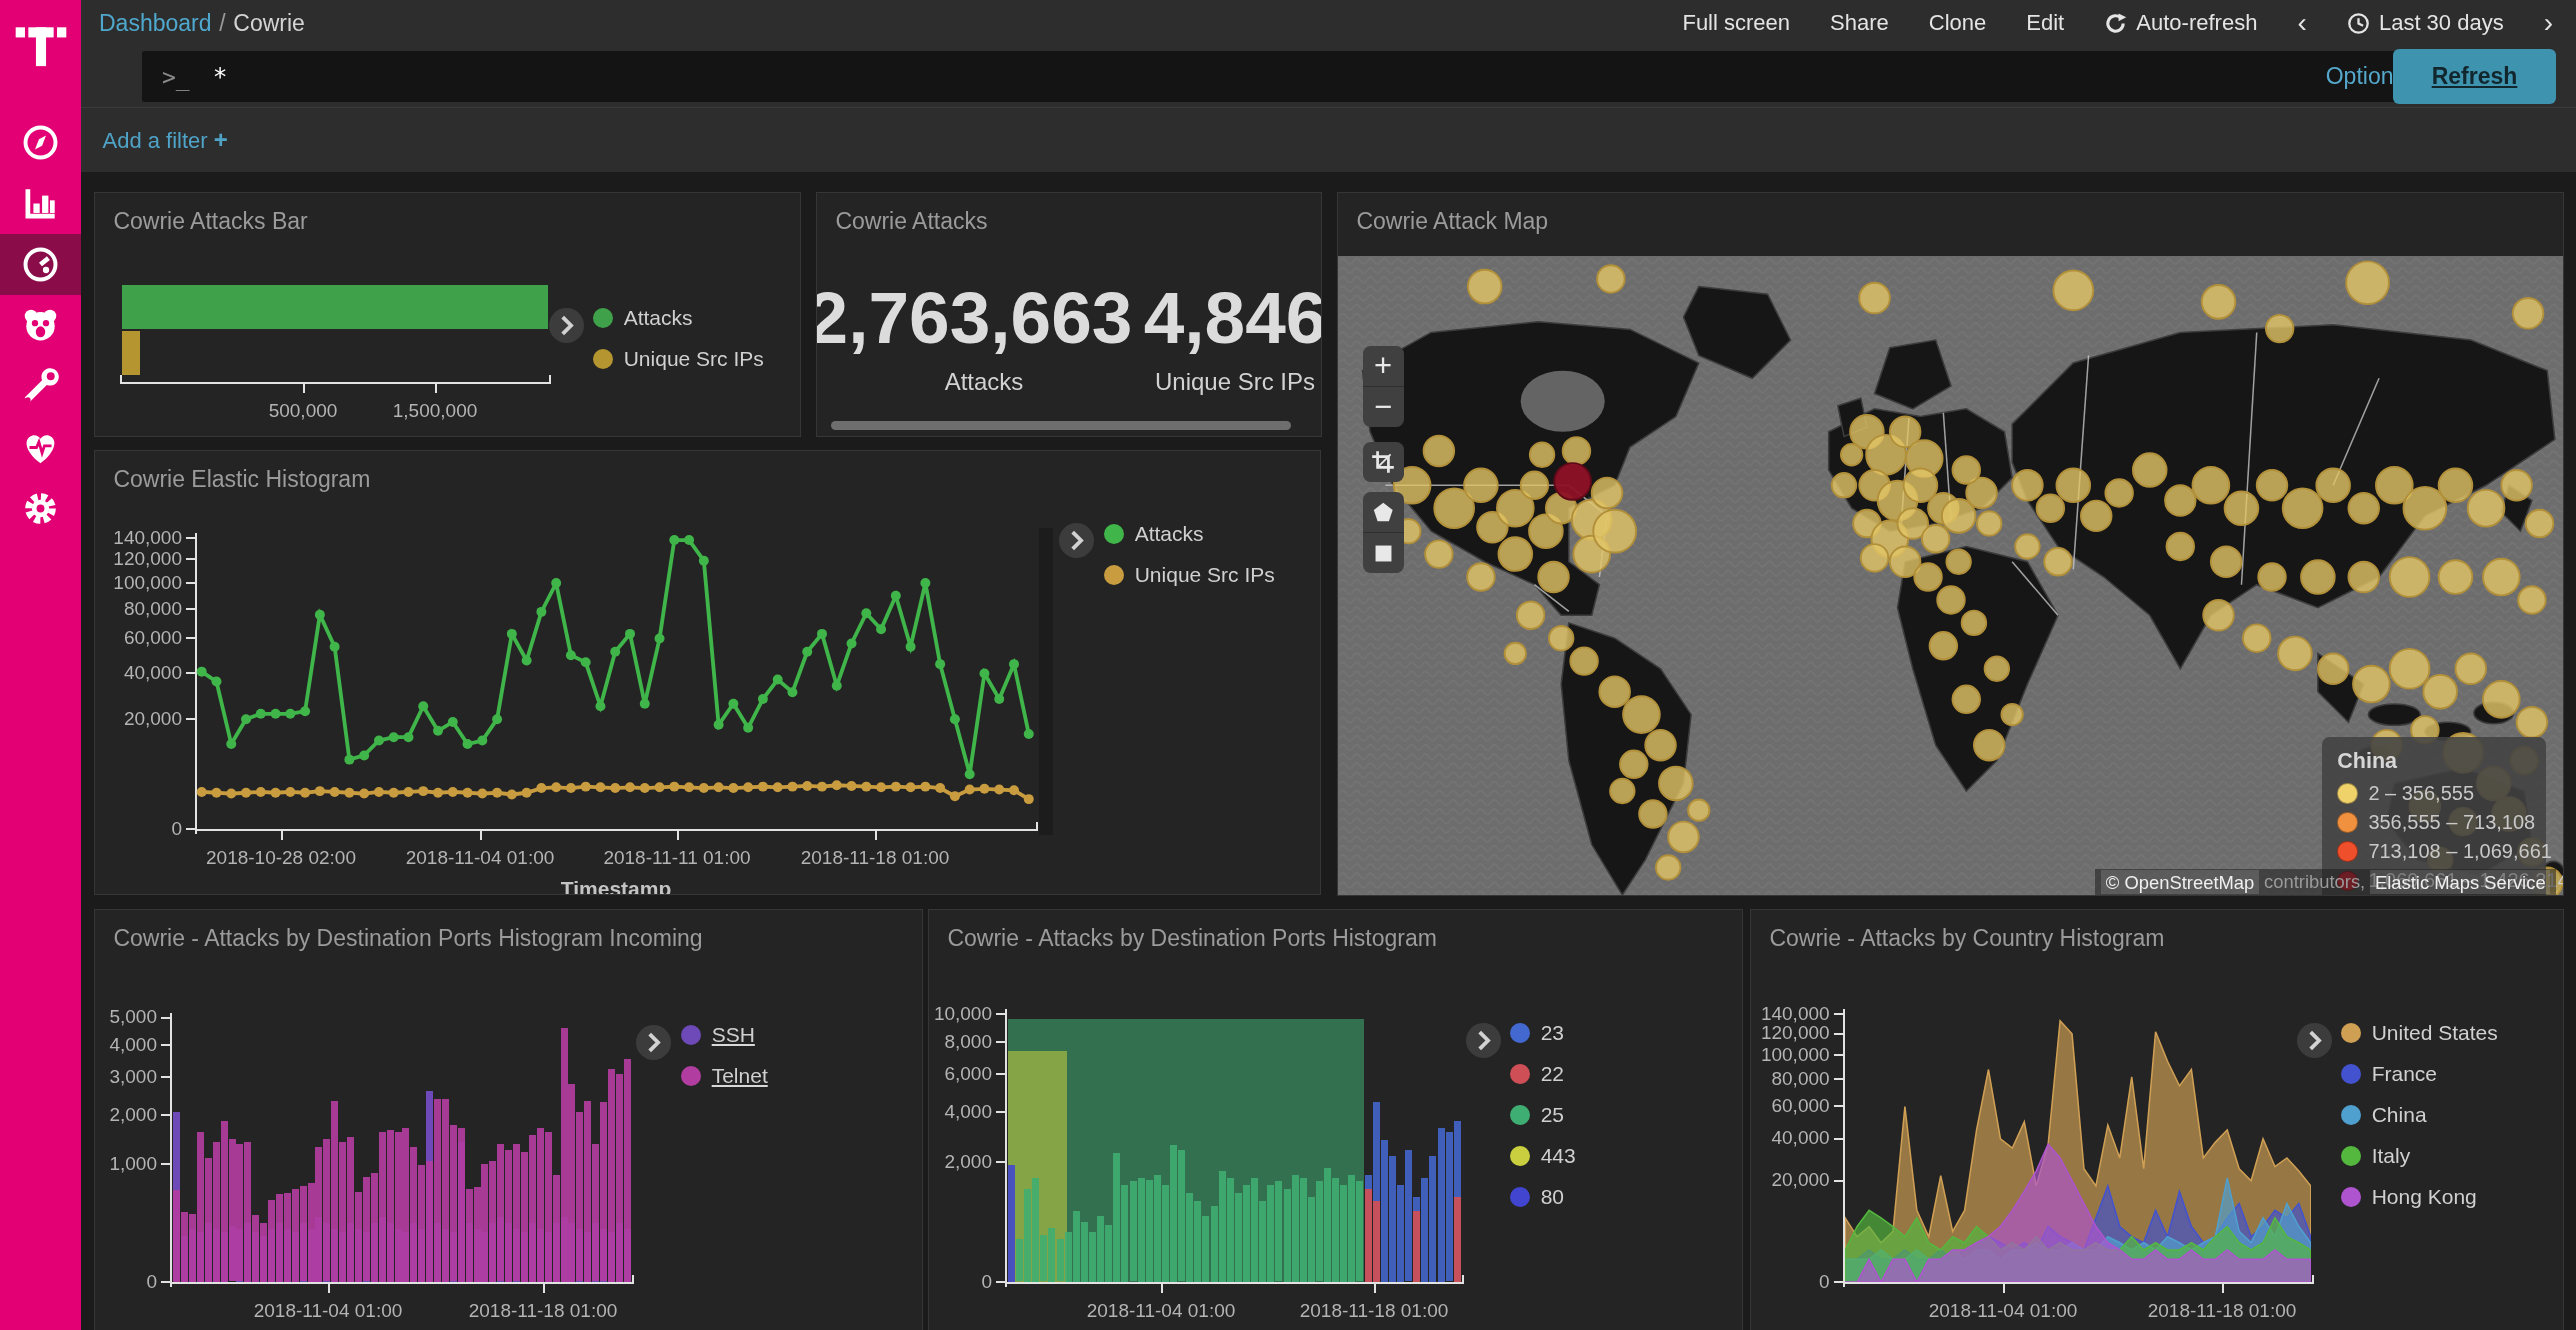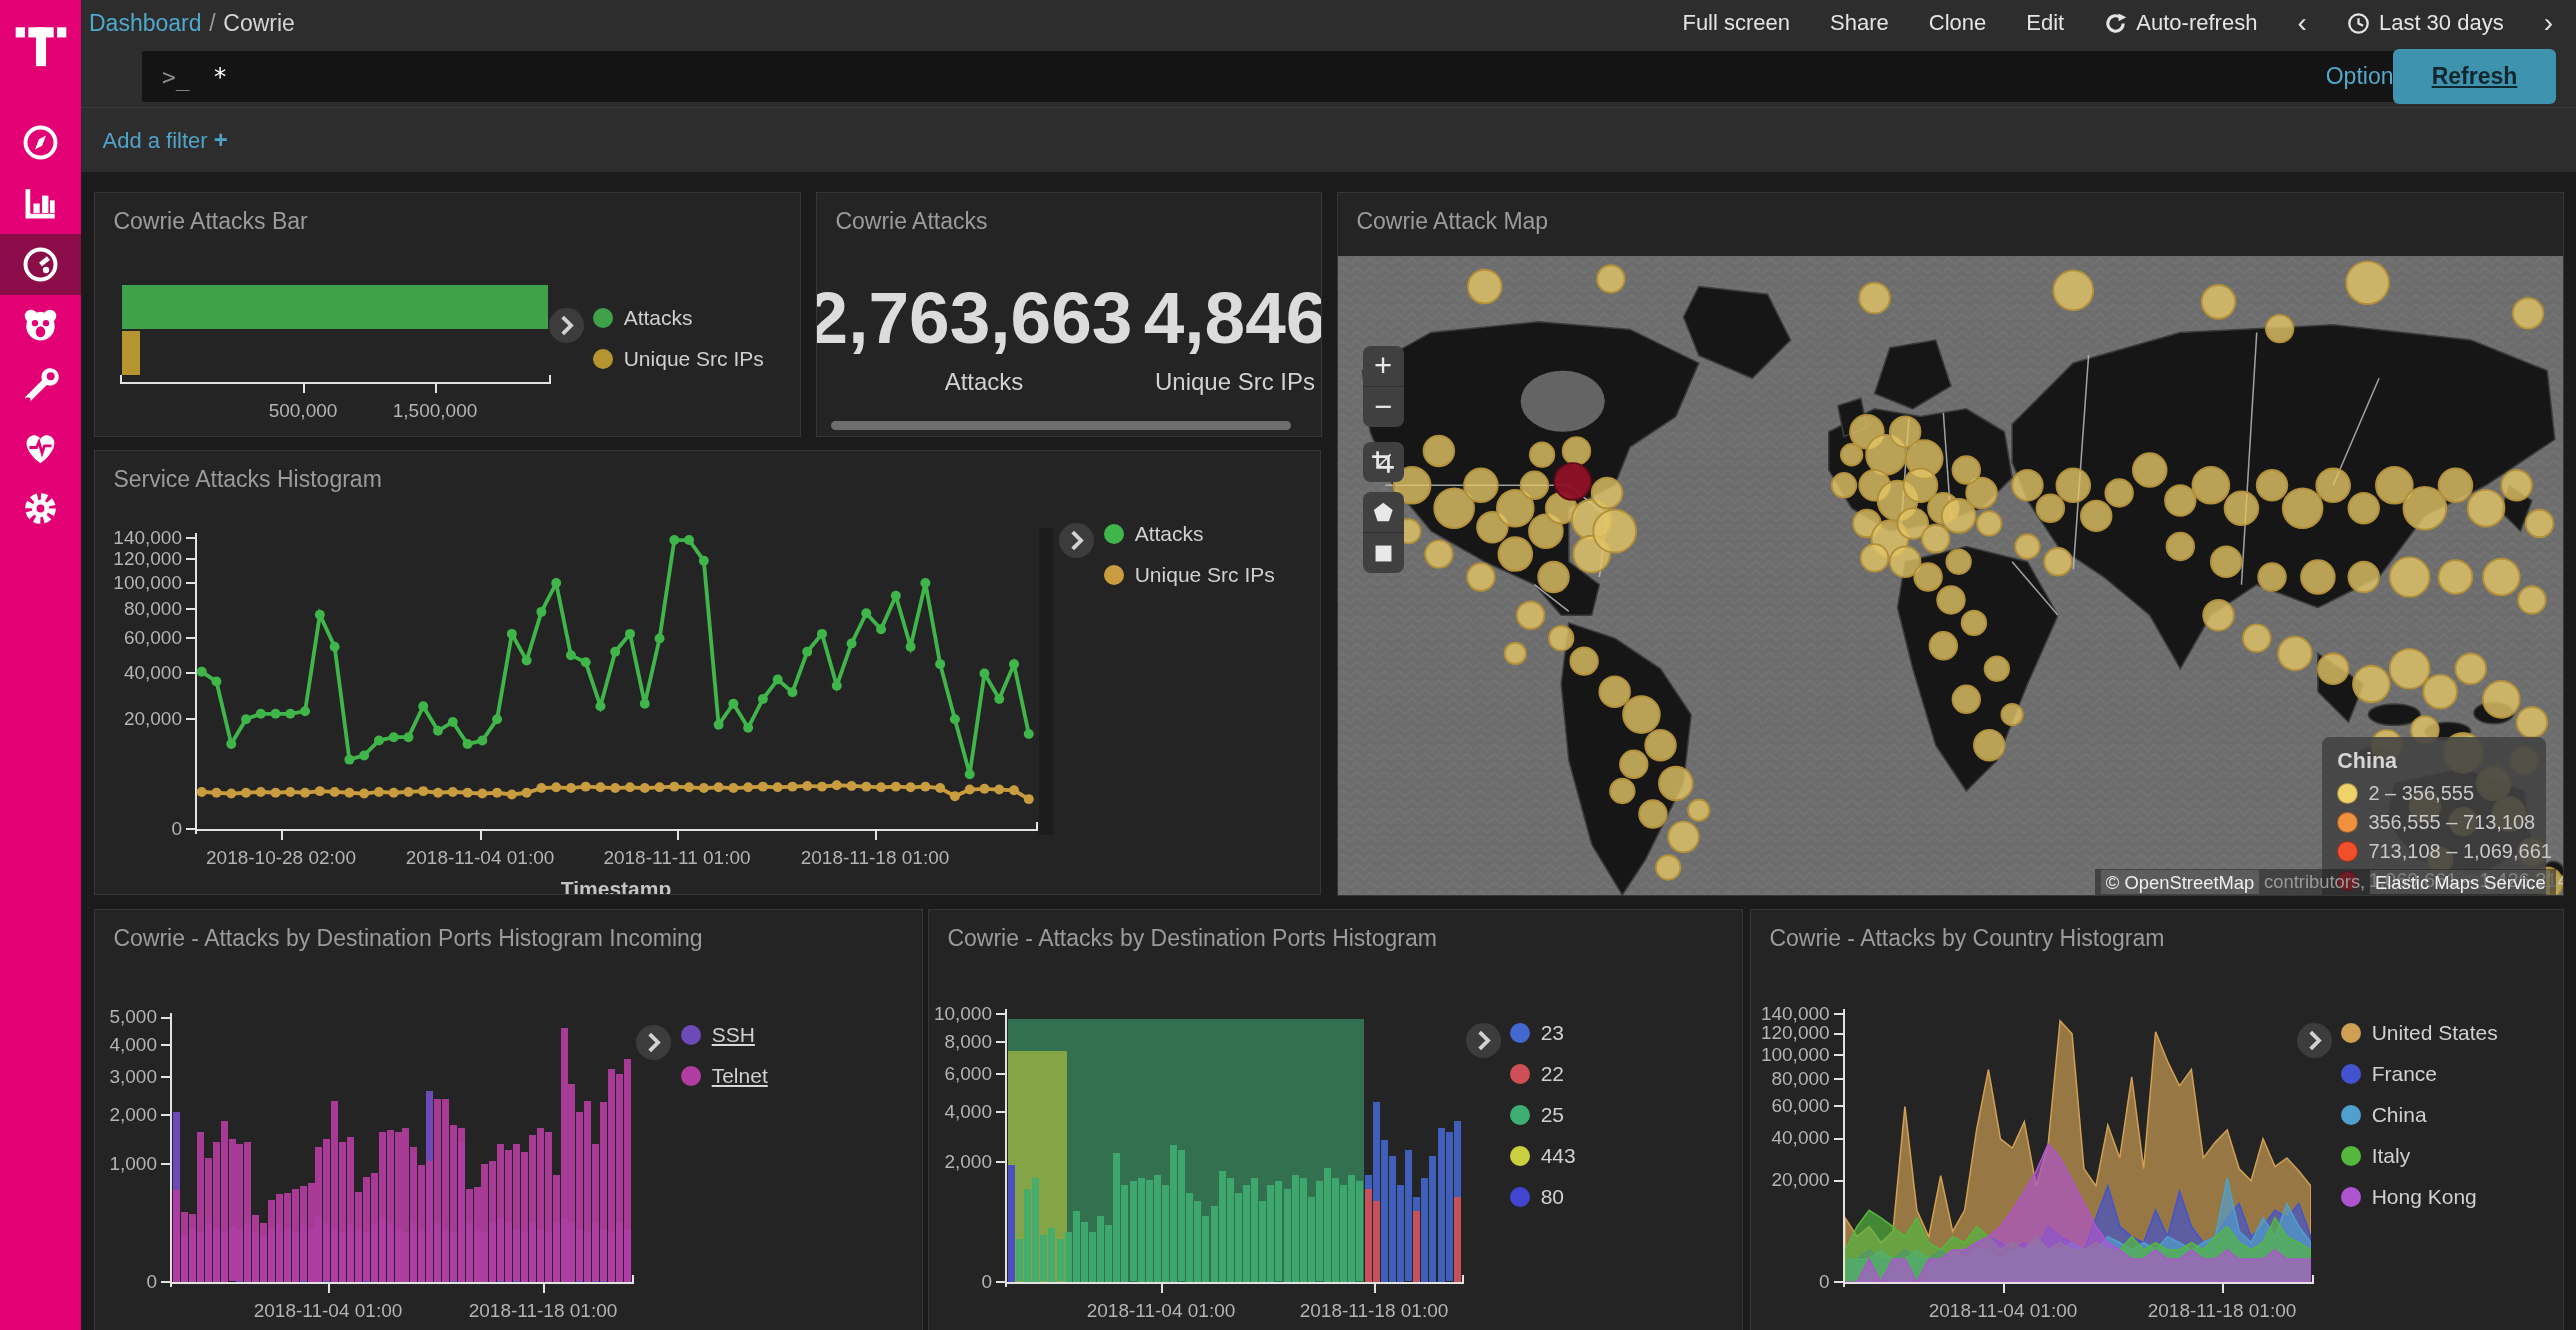--- a/index.html
+++ b/index.html
@@ -3,21 +3,21 @@
 <meta charset="utf-8">
 <style>
   html,body{margin:0;padding:0;width:2576px;height:1331px;overflow:hidden;background:#1b1b1b;
     font-family:"Liberation Sans",sans-serif;color:#d8d8d8;position:relative}
   
   #sidebar{position:absolute;left:0;top:0;width:81px;height:1331px;background:#e20074;z-index:30}
   .side-item{width:81px;height:61px;display:flex;align-items:center;justify-content:center}
   .side-item.active{background:#8a0d4a}
   
   #topnav{position:absolute;left:81px;top:0;right:0;height:46px;background:#2d2d2d;display:flex;align-items:center;z-index:20}
-  #breadcrumb{margin-left:8px;font-size:23px}
+  #breadcrumb{margin-left:18px;font-size:23px}
   #breadcrumb .root{color:#4fa8cd;cursor:pointer}
   #breadcrumb .sep{color:#9a9a9a;margin:0 7.7px}
   #breadcrumb .cur{color:#d4d4d4}
   #navright{margin-left:auto;display:flex;align-items:center;gap:40px;margin-right:23px;font-size:22px;color:#e4e4e4}
   .navitem{display:flex;align-items:center;gap:9.2px;white-space:nowrap}
   #queryrow{position:absolute;left:81px;top:46px;right:0;height:61px;background:#2d2d2d;z-index:19}
   #querybar{position:absolute;left:61px;top:5.4px;width:2289px;height:51px;background:#141414;border-radius:2.3px;
     display:flex;align-items:center;font-family:"DejaVu Sans Mono",monospace}
   #queryprompt{color:#8a8a8a;font-size:23px;margin-left:20px}
   #queryvalue{color:#ffffff;font-size:24.5px;margin-left:23px;flex:1}
@@ -418,21 +418,21 @@
           </div>
         </div>
     </div>
     <div id="attribution">
       <span class="lnk">© OpenStreetMap</span><span> contributors, </span><span class="lnk">Elastic Maps Service</span>
     </div>
   </div>
 </div>
 
 <div class="panel" id="p4" style="left:94px;top:450px;width:1227px;height:445px">
-  <div class="ptitle">Service Attacks Histogram</div>
+  <div class="ptitle">Cowrie Elastic Histogram</div>
 <div class="yspine" style="position: absolute; left: 100px; top: 82px; height: 301px;"></div>
     <div class="ytick" style="position: absolute; left: -10px; top: 378px; width: 97px;">0</div>
     <div class="ydash" style="position: absolute; left: 91px; top: 377px;"></div>
     <div class="ytick" style="position: absolute; left: -10px; top: 268px; width: 97px;">20,000</div>
     <div class="ydash" style="position: absolute; left: 91px; top: 267px;"></div>
     <div class="ytick" style="position: absolute; left: -10px; top: 222px; width: 97px;">40,000</div>
     <div class="ydash" style="position: absolute; left: 91px; top: 221px;"></div>
     <div class="ytick" style="position: absolute; left: -10px; top: 187px; width: 97px;">60,000</div>
     <div class="ydash" style="position: absolute; left: 91px; top: 186px;"></div>
     <div class="ytick" style="position: absolute; left: -10px; top: 158px; width: 97px;">80,000</div>

